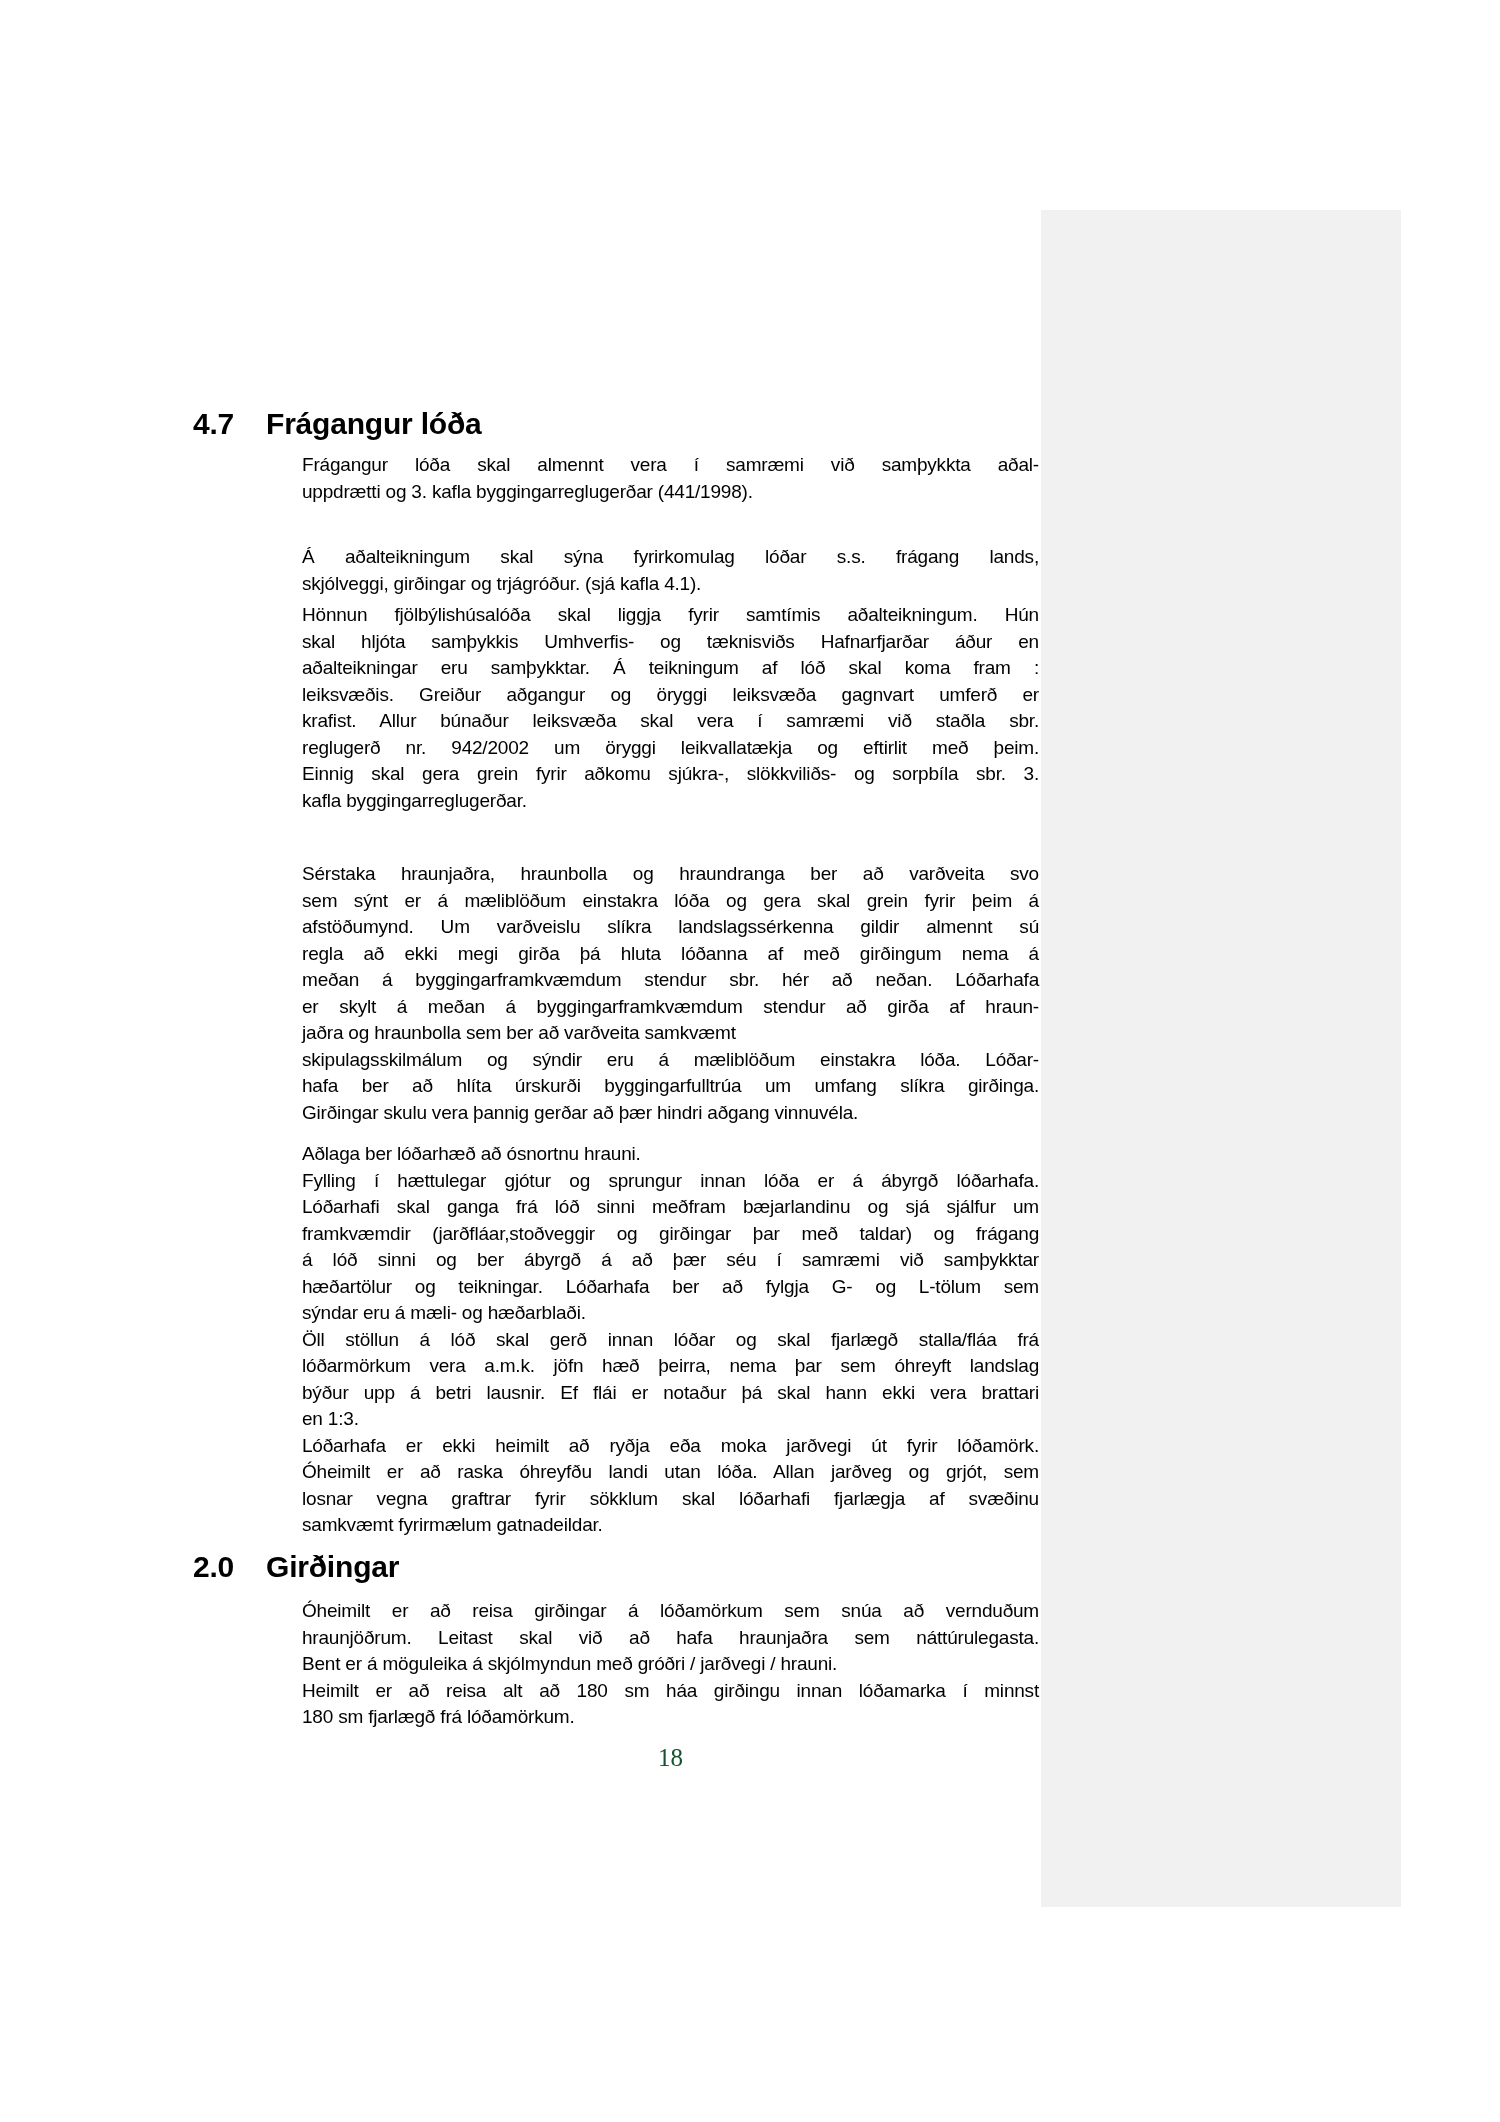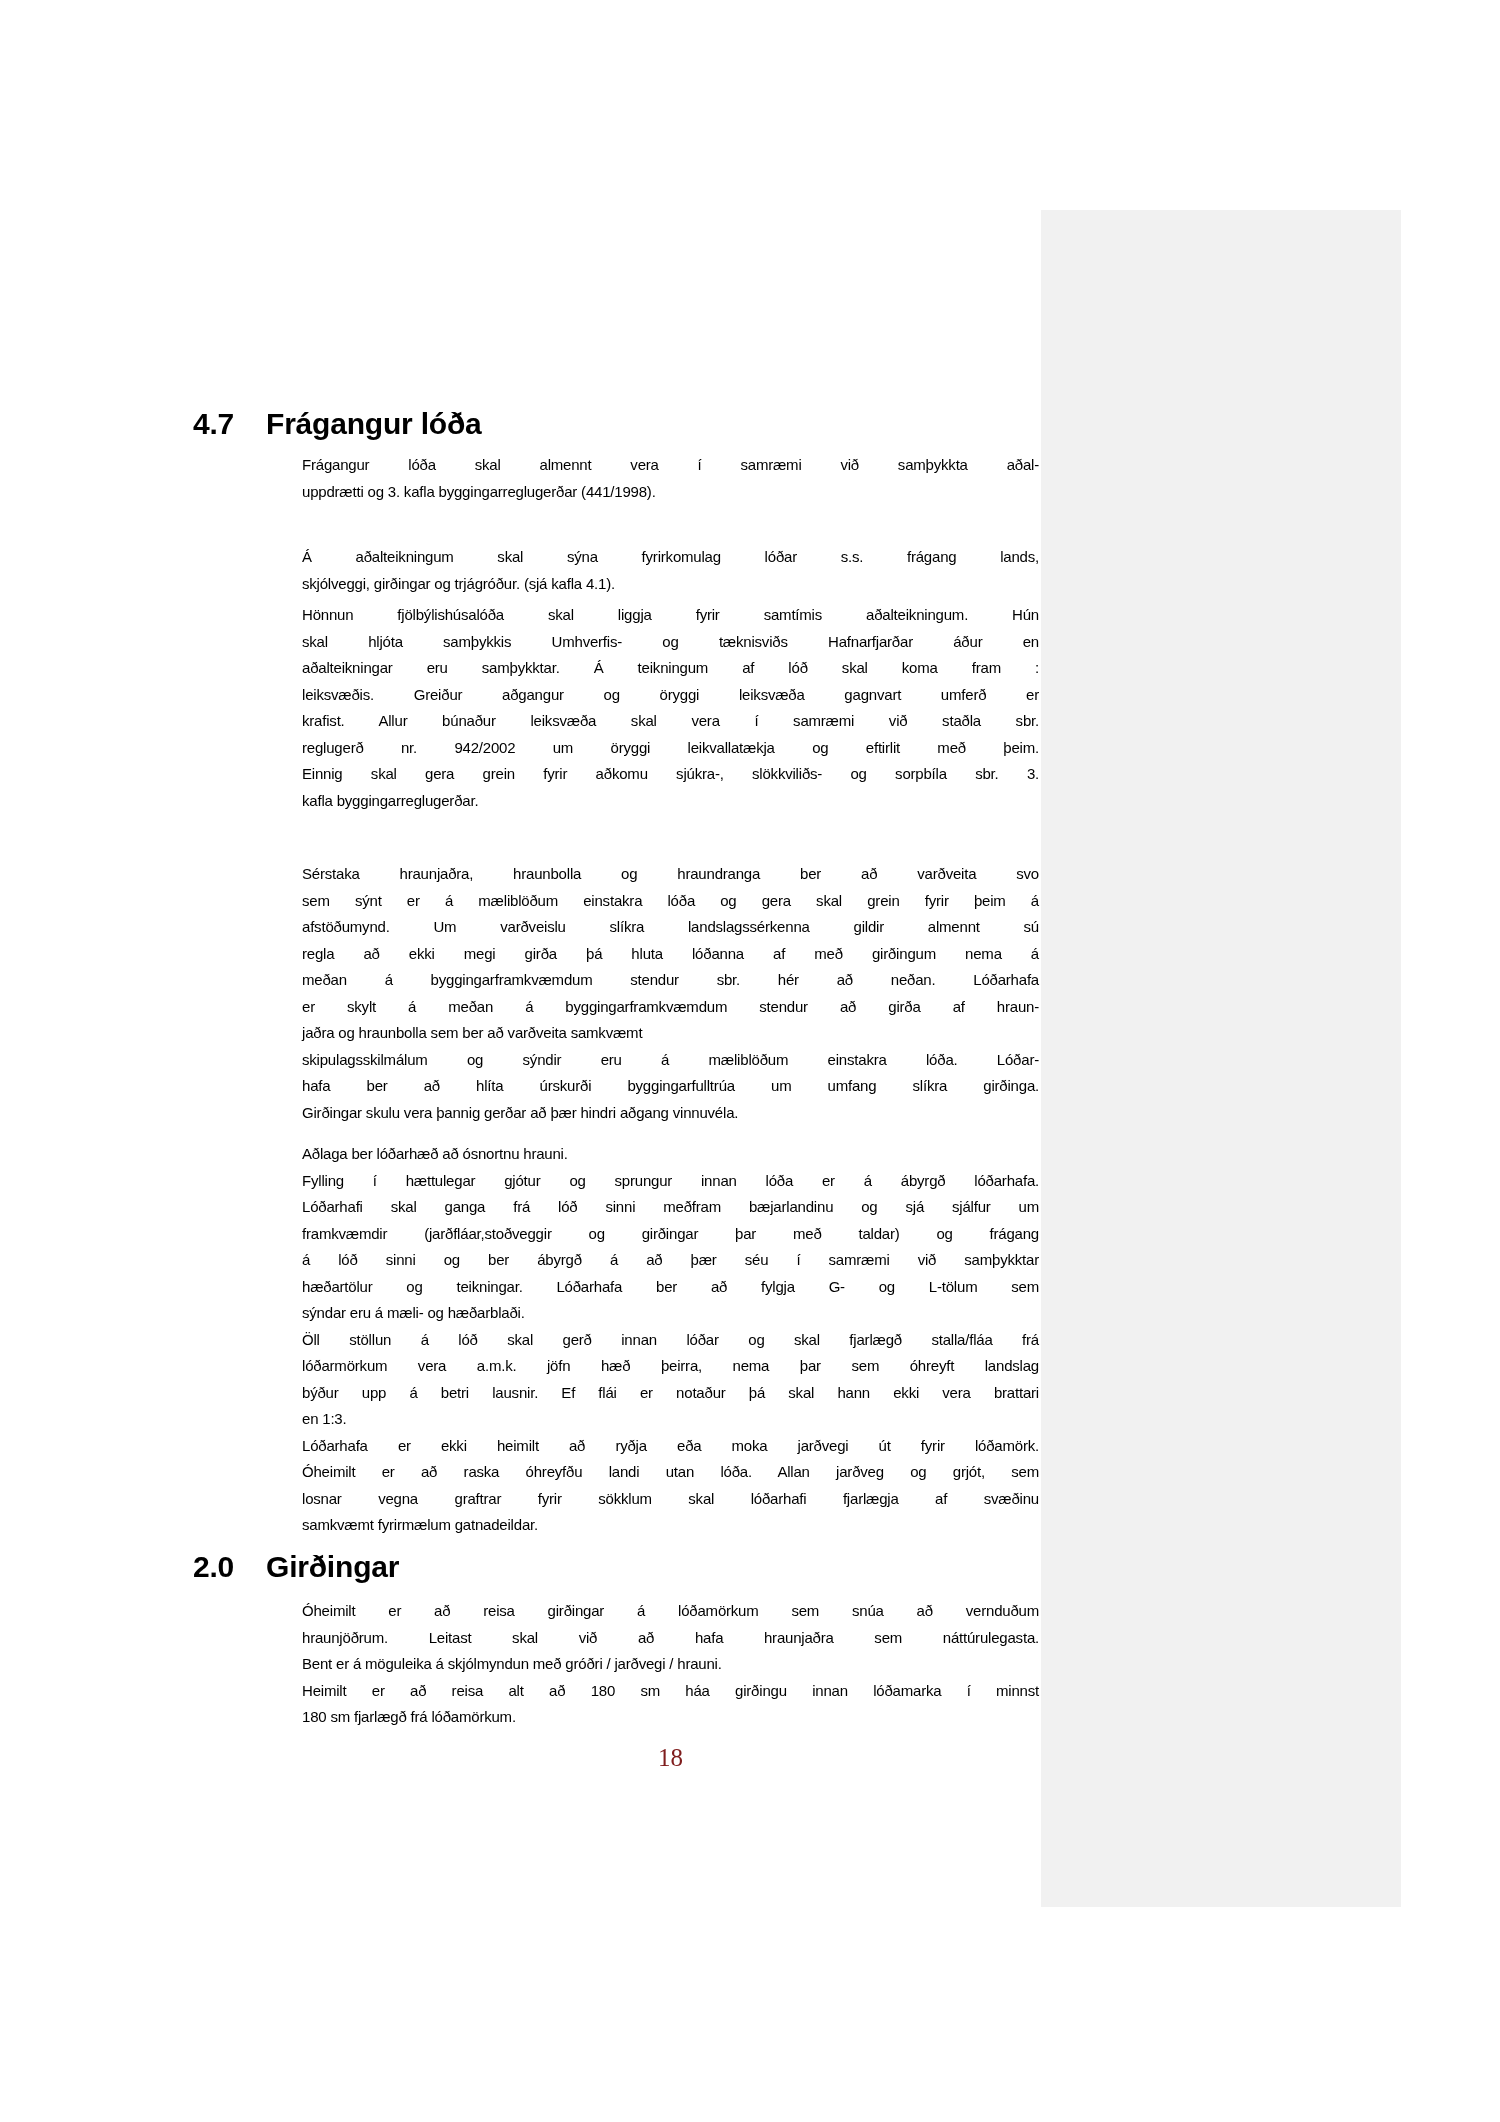--- a/index.html
+++ b/index.html
@@ -46,21 +46,21 @@
     width: 73px;
     flex: 0 0 73px;
   }
   .sec-title {
     flex: 1 1 auto;
   }
   .para {
     position: absolute;
     left: 302px;
     width: 737px;
-    font-size: 15px;
+    font-size: 19px;
     line-height: 26.5px;
     letter-spacing: -0.2px;
   }
   .line {
     display: block;
     text-align: left;
   }
   .line.fill {
     text-align: justify;
     text-align-last: justify;
@@ -74,21 +74,21 @@
   .s1-h  { top: 1549px; }
   .s1-p0 { top: 1598px; }
   .page-number {
     position: absolute;
     left: 302px;
     top: 1744px;
     width: 737px;
     text-align: center;
     font-family: "Liberation Serif", serif;
     font-size: 25px;
-    color: #7f1d1d;
+    color: #14532d;
   }
 </style>
 </head>
 <body>
 
 <div class="page">
   <div class="gray-panel"></div>
   <div class="content">
       <div class="heading s0-h">
         <span class="sec-num">4.7</span>

